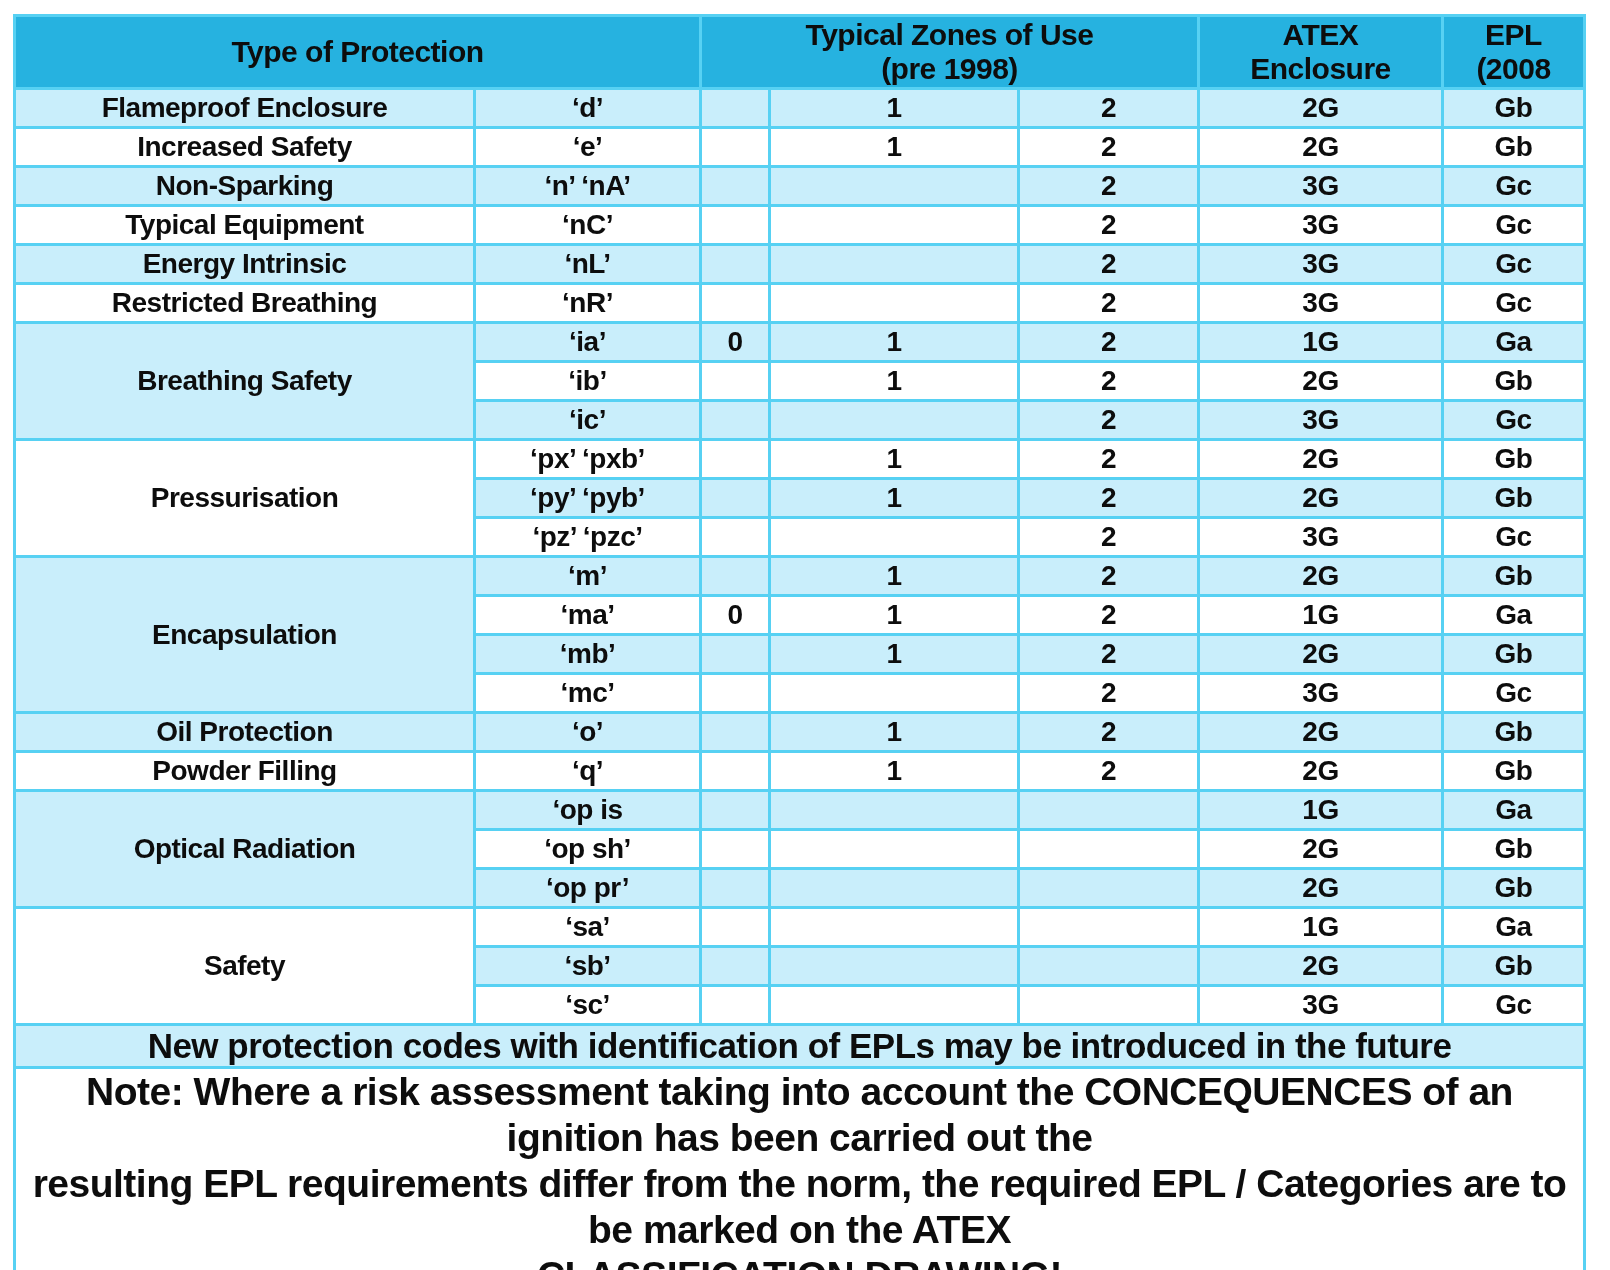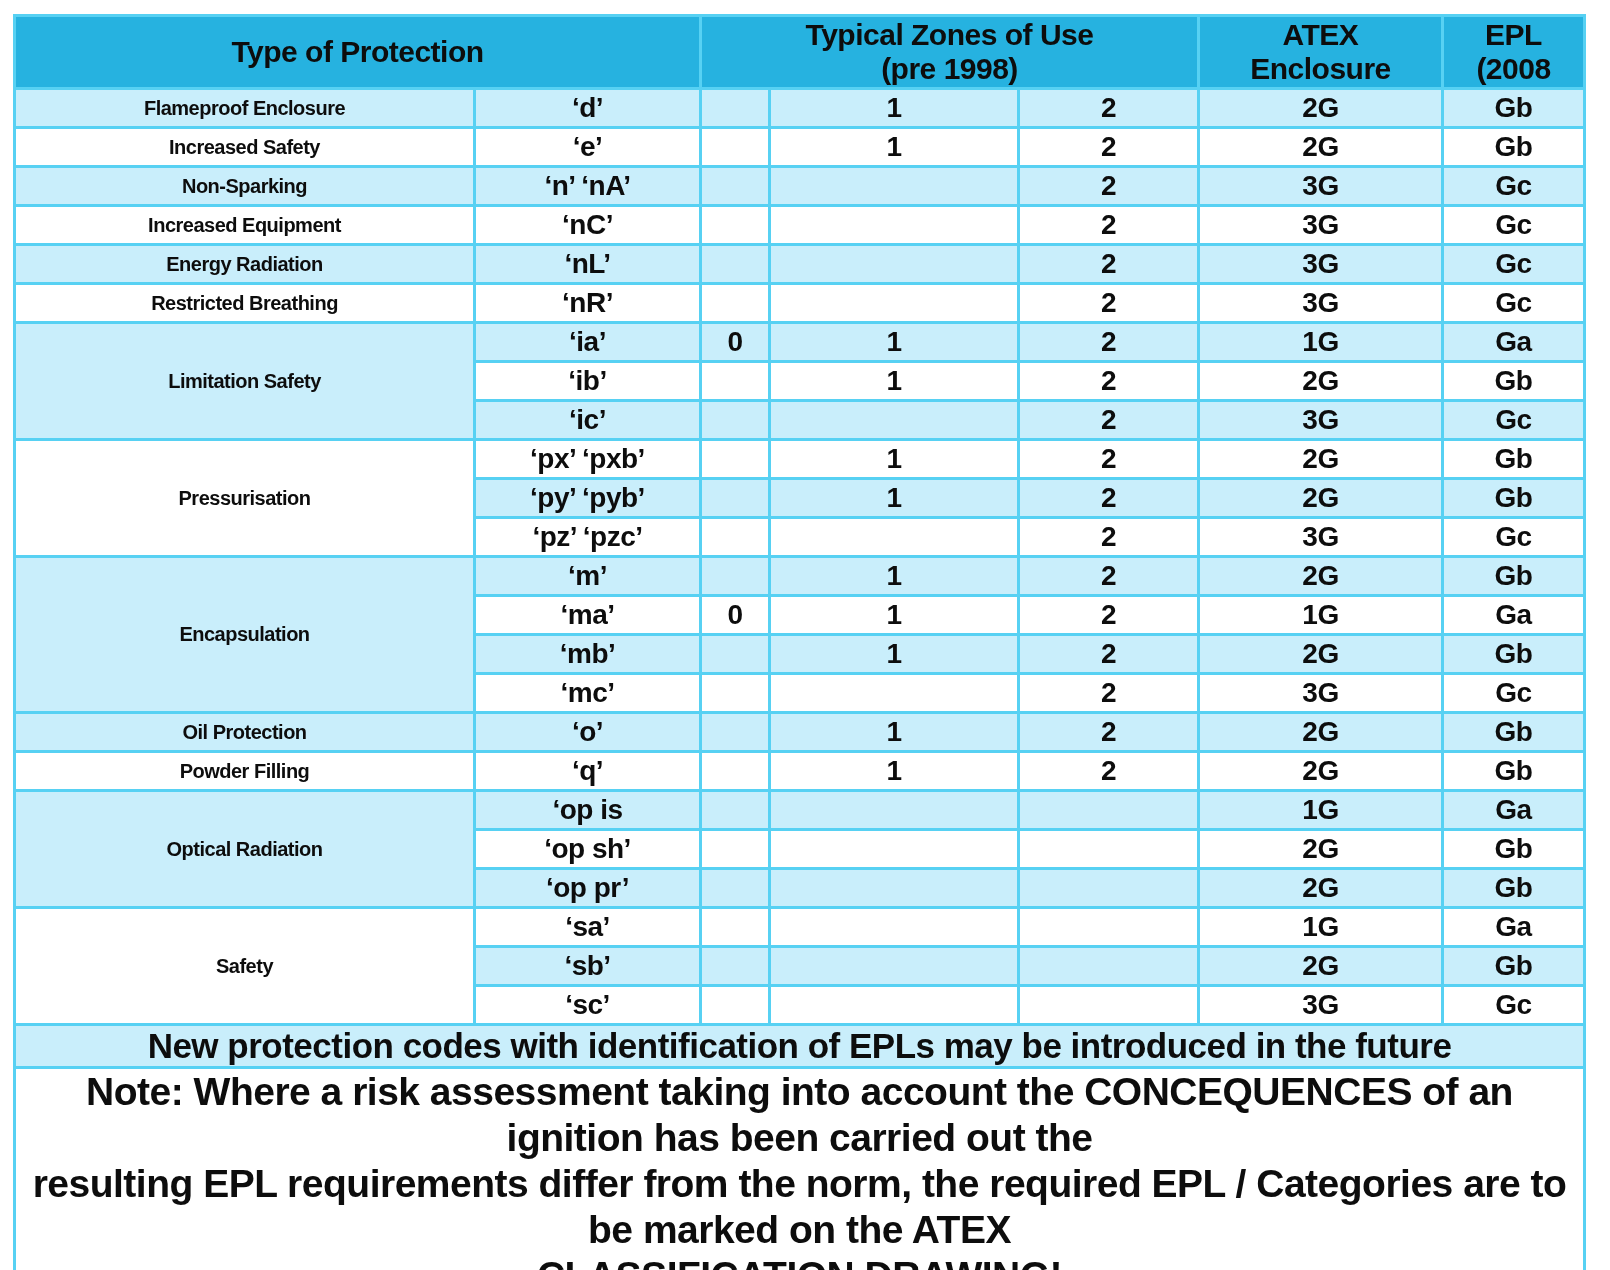--- a/index.html
+++ b/index.html
@@ -38,21 +38,21 @@
     height:70px;
     line-height:34px;
     color:#0d0d0d;
   }
   .tbl td {
     font-size:28px;
     height:36px;
   }
   .bg-blue  { background:var(--row-blue); }
   .bg-white { background:var(--row-white); }
-  td.group-cell { font-size:20px;margin-left:20px; }
+  td.group-cell { font-size:28px;margin-left:20px; }
   tr.footer-row td {
     height:37px;
     font-size:35px;
   }
   tr.note-row td {
     height:148px;
     font-size:39px;
   }
   tr.note-row .note-line { line-height:46px; }
 </style>
@@ -110,48 +110,48 @@
       <tr>
         <td rowspan="1" class="group-cell bg-blue">Non-Sparking</td>
         <td class="bg-blue">‘n’ ‘nA’</td>
         <td class="bg-blue"></td>
         <td class="bg-blue"></td>
         <td class="bg-blue">2</td>
         <td class="bg-blue">3G</td>
         <td class="bg-blue">Gc</td>
       </tr>
       <tr>
-        <td rowspan="1" class="group-cell bg-white">Increased Equipment</td>
+        <td rowspan="1" class="group-cell bg-white">Typical Equipment</td>
         <td class="bg-white">‘nC’</td>
         <td class="bg-white"></td>
         <td class="bg-white"></td>
         <td class="bg-white">2</td>
         <td class="bg-white">3G</td>
         <td class="bg-white">Gc</td>
       </tr>
       <tr>
-        <td rowspan="1" class="group-cell bg-blue">Energy Radiation</td>
+        <td rowspan="1" class="group-cell bg-blue">Energy Intrinsic</td>
         <td class="bg-blue">‘nL’</td>
         <td class="bg-blue"></td>
         <td class="bg-blue"></td>
         <td class="bg-blue">2</td>
         <td class="bg-blue">3G</td>
         <td class="bg-blue">Gc</td>
       </tr>
       <tr>
         <td rowspan="1" class="group-cell bg-white">Restricted Breathing</td>
         <td class="bg-white">‘nR’</td>
         <td class="bg-white"></td>
         <td class="bg-white"></td>
         <td class="bg-white">2</td>
         <td class="bg-white">3G</td>
         <td class="bg-white">Gc</td>
       </tr>
       <tr>
-        <td rowspan="3" class="group-cell bg-blue">Limitation Safety</td>
+        <td rowspan="3" class="group-cell bg-blue">Breathing Safety</td>
         <td class="bg-blue">‘ia’</td>
         <td class="bg-blue">0</td>
         <td class="bg-blue">1</td>
         <td class="bg-blue">2</td>
         <td class="bg-blue">1G</td>
         <td class="bg-blue">Ga</td>
       </tr>
       <tr>
         <td class="bg-white">‘ib’</td>
         <td class="bg-white"></td>

